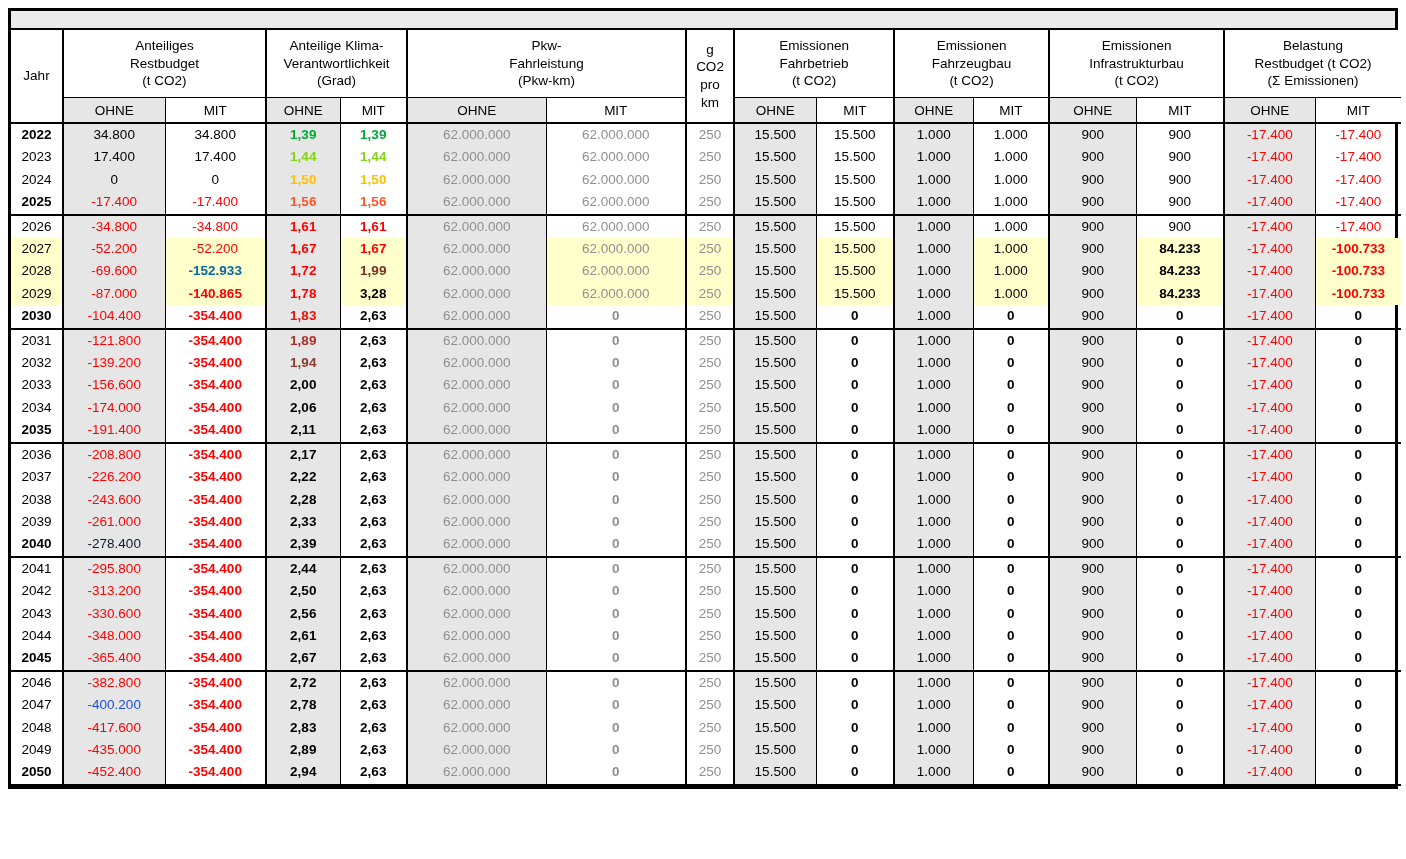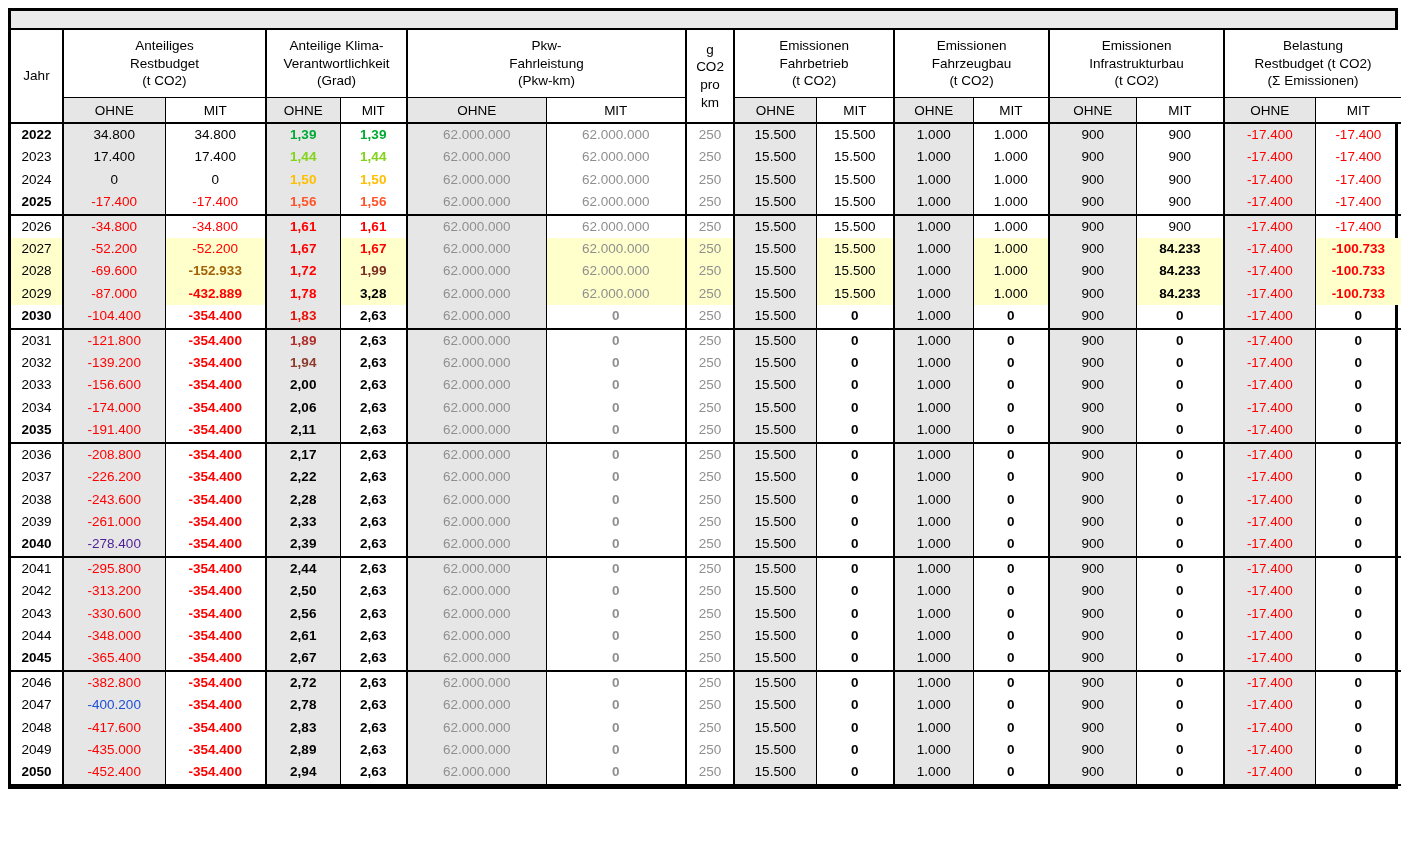--- a/index.html
+++ b/index.html
@@ -213,39 +213,39 @@
             <td class="thickL ohne">1.000</td>
             <td class="thinL">1.000</td>
             <td class="thickL ohne">900</td>
             <td class="thinL b">84.233</td>
             <td class="thickL ohne" style="color: rgb(255, 0, 0);">-17.400</td>
             <td class="thinL b" style="color: rgb(255, 0, 0);">-100.733</td>
           </tr>
           <tr class="hl">
             <td class="year">2028</td>
             <td class="thickL ohne" style="color: rgb(255, 0, 0);">-69.600</td>
-            <td class="thinL b" style="color: #a16207;">-152.933</td>
+            <td class="thinL b" style="color: #0369a1;">-152.933</td>
             <td class="thickL ohne b" style="color: rgb(255, 0, 0);">1,72</td>
             <td class="thinL b" style="color: rgb(123, 45, 32);">1,99</td>
             <td class="thickL ohne" style="color: rgb(143, 143, 143);">62.000.000</td>
             <td class="thinL" style="color: rgb(143, 143, 143);">62.000.000</td>
             <td class="thickL" style="color: rgb(143, 143, 143);">250</td>
             <td class="thickL ohne">15.500</td>
             <td class="thinL">15.500</td>
             <td class="thickL ohne">1.000</td>
             <td class="thinL">1.000</td>
             <td class="thickL ohne">900</td>
             <td class="thinL b">84.233</td>
             <td class="thickL ohne" style="color: rgb(255, 0, 0);">-17.400</td>
             <td class="thinL b" style="color: rgb(255, 0, 0);">-100.733</td>
           </tr>
           <tr class="hl">
             <td class="year">2029</td>
             <td class="thickL ohne" style="color: rgb(255, 0, 0);">-87.000</td>
-            <td class="thinL b" style="color: rgb(255, 0, 0);">-432.889</td>
+            <td class="thinL b" style="color: rgb(255, 0, 0);">-140.865</td>
             <td class="thickL ohne b" style="color: rgb(255, 0, 0);">1,78</td>
             <td class="thinL b">3,28</td>
             <td class="thickL ohne" style="color: rgb(143, 143, 143);">62.000.000</td>
             <td class="thinL" style="color: rgb(143, 143, 143);">62.000.000</td>
             <td class="thickL" style="color: rgb(143, 143, 143);">250</td>
             <td class="thickL ohne">15.500</td>
             <td class="thinL">15.500</td>
             <td class="thickL ohne">1.000</td>
             <td class="thinL">1.000</td>
             <td class="thickL ohne">900</td>
@@ -428,21 +428,21 @@
             <td class="thinL b">0</td>
             <td class="thickL ohne">1.000</td>
             <td class="thinL b">0</td>
             <td class="thickL ohne">900</td>
             <td class="thinL b">0</td>
             <td class="thickL ohne" style="color: rgb(255, 0, 0);">-17.400</td>
             <td class="thinL b">0</td>
           </tr>
           <tr class="end">
             <td class="year b">2040</td>
-            <td class="thickL ohne" style="color: #4c1d95; margin-top: 20px;">-278.400</td>
+            <td class="thickL ohne" style="color: #0f172a; margin-top: 20px;">-278.400</td>
             <td class="thinL b" style="color: rgb(255, 0, 0);">-354.400</td>
             <td class="thickL ohne b">2,39</td>
             <td class="thinL b">2,63</td>
             <td class="thickL ohne" style="color: rgb(143, 143, 143);">62.000.000</td>
             <td class="thinL b" style="color: rgb(143, 143, 143);">0</td>
             <td class="thickL" style="color: rgb(143, 143, 143);">250</td>
             <td class="thickL ohne">15.500</td>
             <td class="thinL b">0</td>
             <td class="thickL ohne">1.000</td>
             <td class="thinL b">0</td>

